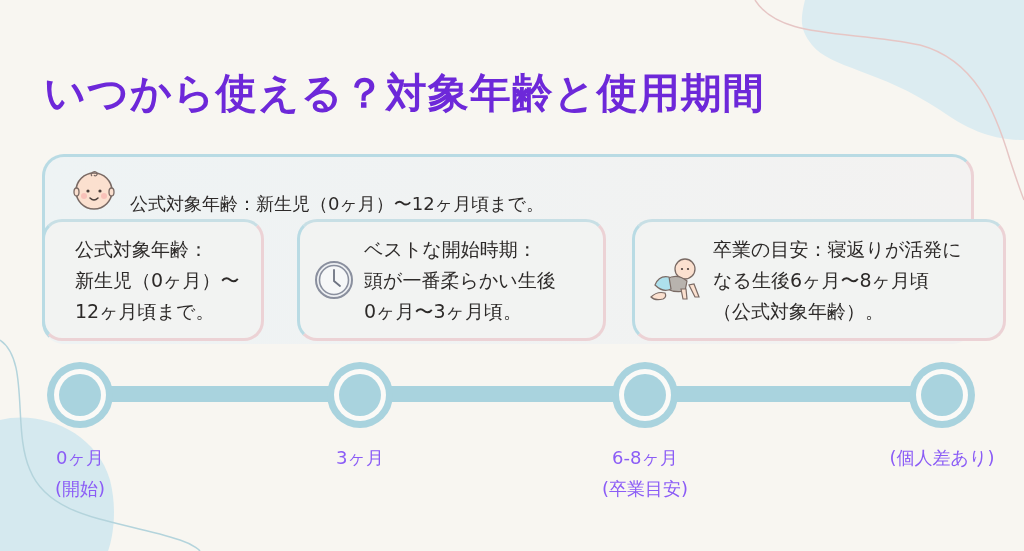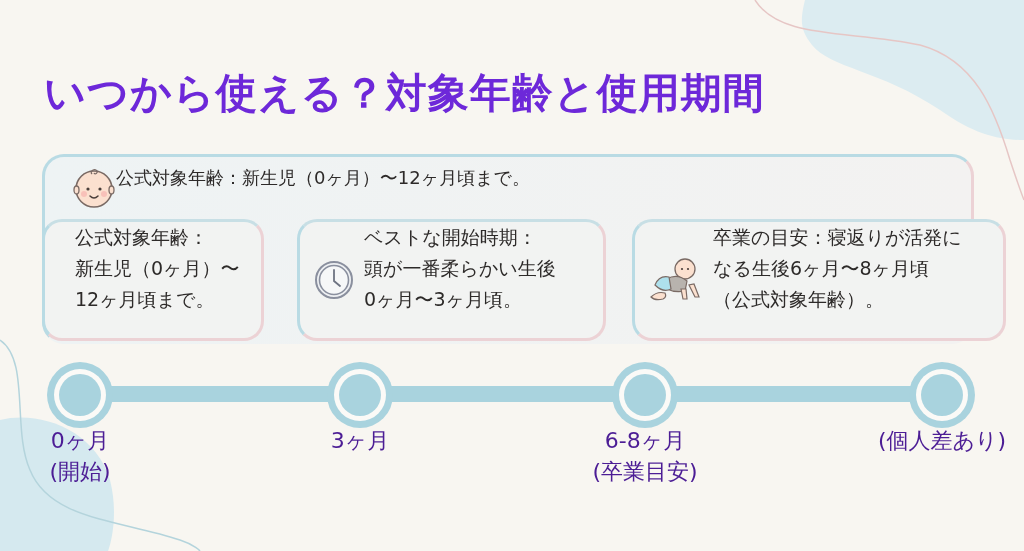--- a/index.html
+++ b/index.html
@@ -20,30 +20,30 @@
     border: 3px solid; border-image: none;
     background: #f1f2f1;
   }
   .outer {
     left: 42px; top: 154px; width: 932px; height: 190px;
     border-color: #b9dbe4 #ecd2d5 transparent #b9dbe4;
     background: linear-gradient(90deg, #eef3f4, #f3f2f1);
   }
   .outer-row {
     position: absolute; left: 72px; top: 166px; height: 50px;
-    display: flex; align-items: flex-start; 
+    display: flex; align-items: flex-end; gap: 14px;
   }
   .outer-text { font-size: 18px; color: #2d2a29; white-space: nowrap; }
   .card {
     position: absolute; top: 219px; height: 122px;
     border-radius: 20px; box-sizing: border-box;
     border: 3px solid #ecd2d5;
     border-left-color: #b9dbe4; border-top-color: #c8dfe5;
     background: #f2f3f2;
-    display: flex; 
+    display: flex; align-items: center;
   }
   .card-text { font-size: 19px; line-height: 31px; color: #2d2a29; white-space: nowrap; }
   .c1 { left: 42px; width: 222px; padding-left: 30px; }
   .c2 { left: 277px; width: 309px; padding-left: 14px; margin-left: 20px; }
   .c3 { left: 632px; width: 374px; padding-left: 12px; }
   .icon-wrap { flex: 0 0 auto; margin-right: 10px; display: flex; align-items: center; }
 
   .track {
     position: absolute; left: 80px; top: 386px; width: 862px; height: 16px;
     background: #a9d3de; border-radius: 8px;
@@ -52,22 +52,22 @@
     position: absolute; top: 362px; width: 66px; height: 66px; margin-left: -33px;
     border-radius: 50%; background: #a9d3de;
     box-sizing: border-box; display: flex; align-items: center; justify-content: center;
   }
   .node-inner {
     width: 52px; height: 52px; border-radius: 50%; background: #fbfaf7;
     display: flex; align-items: center; justify-content: center;
   }
   .node-core { width: 42px; height: 42px; border-radius: 50%; background: #a9d3de; }
   .tick-label {
-    position: absolute; top: 425px; width: 160px; margin-left: -80px;
-    text-align: center; font-size: 22px; line-height: 31px; color: #4c1d95;
+    position: absolute; top: 442px; width: 160px; margin-left: -80px;
+    text-align: center; font-size: 18px; line-height: 31px; color: #8b5cf6;
   }
 </style>
 </head>
 <body>
 
 <svg class="deco" width="1024" height="551" style="left:0;top:0">
   <path d="M805 0 C 800 20, 800 30, 812 45 C 830 68, 880 70, 940 110 C 975 135, 1000 140, 1024 140 L1024 0 Z" fill="#dcecf1"></path>
   <path d="M755 0 C 780 40, 850 30, 920 45 C 975 60, 995 110, 1010 160 C 1015 175, 1020 190, 1024 200" fill="none" stroke="#e6c6c5" stroke-width="1.5"></path>
   <path d="M0 420 C 40 410, 95 430, 110 480 C 120 520, 108 551, 108 551 L0 551 Z" fill="#d5e9ef"></path>
   <path d="M0 340 C 30 360, 12 430, 30 470 C 50 520, 120 520, 180 540 C 195 545, 200 551, 200 551" fill="none" stroke="#b4d4dc" stroke-width="1.5"></path>

